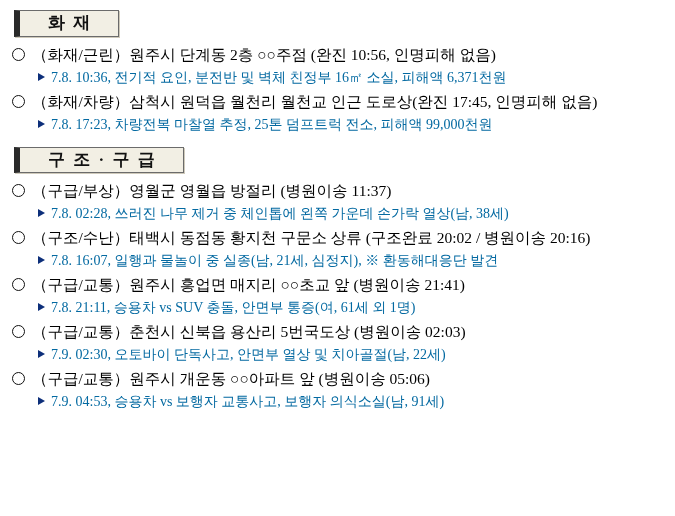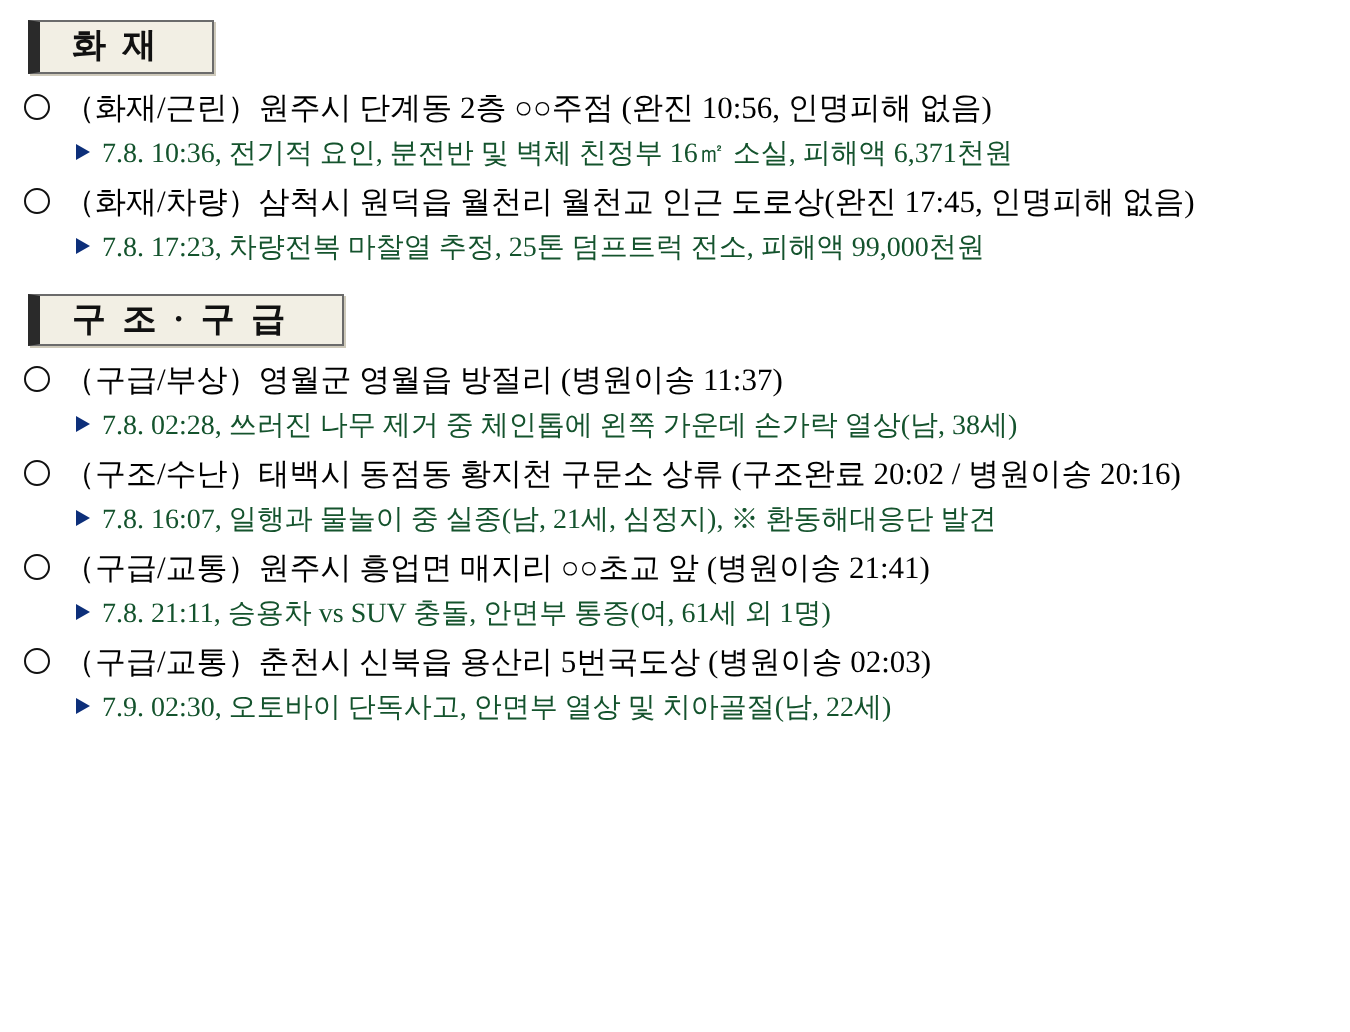--- a/index.html
+++ b/index.html
@@ -21,21 +21,21 @@
     box-sizing: border-box;
     padding: 6px 8px 0 8px;
   }
 
   
   .section-header {
     display: inline-block;
     background: #f2efe4;
     border: 1px solid #6b6b6b;
     border-left: 6px solid #2a2a2a;
-    padding: 2px 26px 3px 16px;
+    padding: 2px 26px 3px 28px;
     font-size: 17px;
     font-weight: bold;
     letter-spacing: 2px;
     color: #111111;
     line-height: 1.15;
     margin: 4px 0 6px 6px;
     box-shadow: 1px 1px 0 #cfcabb;
   }
   .section-header.second {
     margin-top: 10px;
@@ -81,21 +81,21 @@
     height: 0;
     border-left: 7px solid #0d2f7a;
     border-top: 4.5px solid transparent;
     border-bottom: 4.5px solid transparent;
     margin-right: 6px;
     flex: 0 0 auto;
     position: relative;
     top: -1px;
   }
   .detail-text {
-    color: #14532d;
+    color: #0369a1;
   }
 </style>
 </head>
 <body>
 
 <div class="page">
 
   
   <div class="section-header">화 재</div>
 
@@ -161,14 +161,24 @@
     <div class="headline">
       <span class="bullet-circle"></span>
       <span class="headline-text">（구급/교통）춘천시 신북읍 용산리 5번국도상 (병원이송 02:03)</span>
     </div>
     <div class="detail">
       <span class="tri"></span>
       <span class="detail-text">7.9. 02:30, 오토바이 단독사고, 안면부 열상 및 치아골절(남, 22세)</span>
     </div>
   </div>
 
+  <div class="entry">
+    <div class="headline">
+      <span class="bullet-circle"></span>
+      <span class="headline-text">（구급/교통）원주시 개운동 ○○아파트 앞 (병원이송 05:06)</span>
+    </div>
+    <div class="detail">
+      <span class="tri"></span>
+      <span class="detail-text">7.9. 04:53, 승용차 vs 보행자 교통사고, 보행자 의식소실(남, 91세)</span>
+    </div>
+  </div>
 
 </div>
 
 </body></html>

